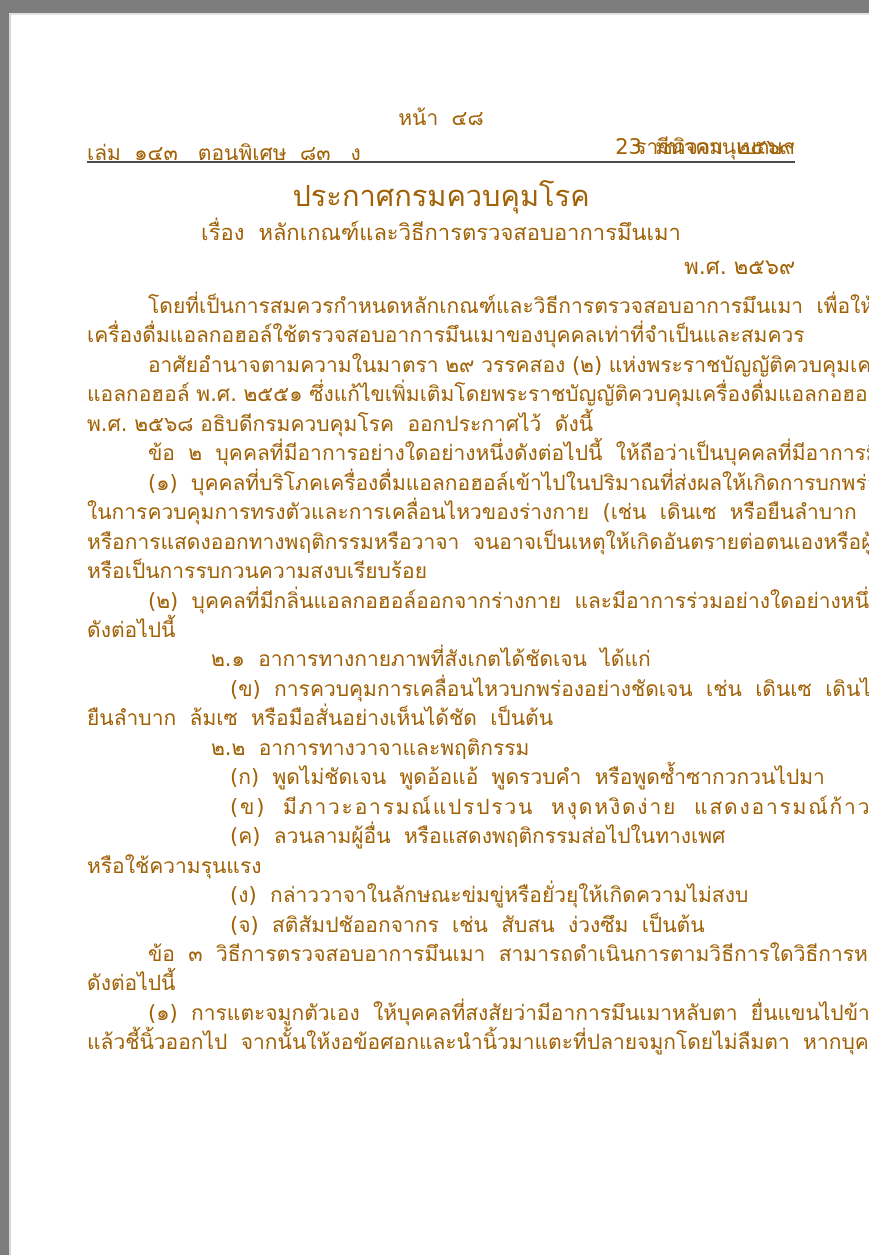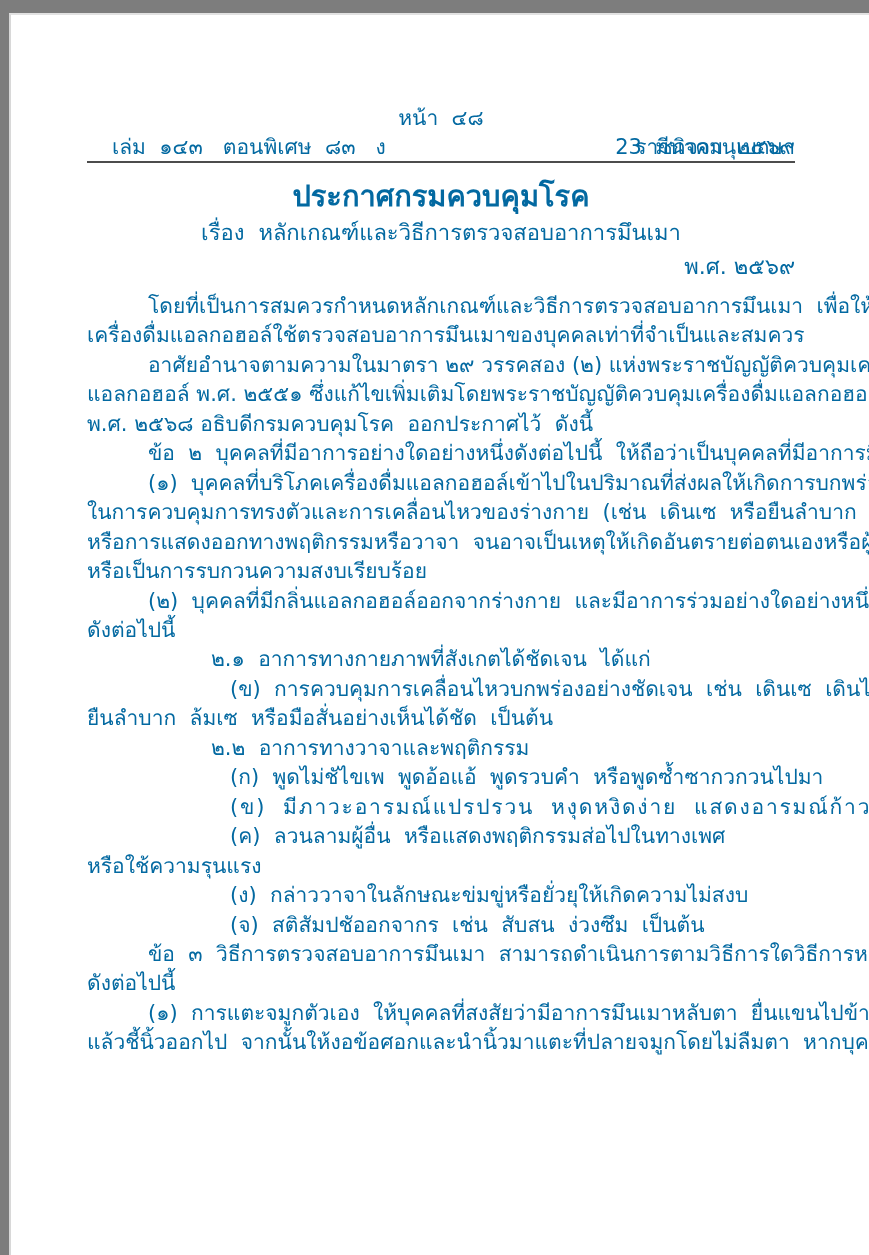--- a/index.html
+++ b/index.html
@@ -24,21 +24,21 @@
     background: #7d7d7d;
   }
   .page {
     position: absolute;
     left: 9px; top: 13px;
     width: 860px; height: 1242px;
     background: #ffffff;
     border-left: 2px solid #d8d8d8;
     border-top: 2px solid #e2e2e2;
     box-sizing: border-box;
-    color: #0369a1;
+    color: #a16207;
   }
   .content {
     position: absolute;
     left: 76px; top: 0;
     width: 708px; height: 1240px;
   }
   .page-no {
     position: absolute;
     top: 86px; left: 0;
     width: 100%;
@@ -46,37 +46,36 @@
     font-size: 21px;
     white-space: pre;
   }
   .meta-row {
     position: absolute;
     top: 115px; left: 0;
     width: 100%;
     font-size: 21px;
     white-space: pre;
   }
-  .meta-left  { position: absolute; left: 0;   top: 0; margin-left: 25px; }
+  .meta-left  { position: absolute; left: 0;   top: 6px; }
   .meta-center{ position: absolute; left: 0;   top: 0; width: 100%; text-align: right; }
   .meta-right { position: absolute; right: 0;  top: 0; }
   .rule {
     position: absolute;
     top: 146px; left: 0;
     width: 708px; height: 2px;
     background: #4c4c4c;
   }
   .title1 {
     position: absolute;
     top: 158px; left: 0;
     width: 100%;
     text-align: center;
     font-size: 29px;
     white-space: pre;
-    font-weight: bold;
   }
   .title2 {
     position: absolute;
     top: 200px; left: 0;
     width: 100%;
     text-align: center;
     font-size: 22px;
     white-space: pre;
   }
   .title3 {
@@ -137,21 +136,21 @@
         <div class="line indent-1">(๑)  บุคคลที่บริโภคเครื่องดื่มแอลกอฮอล์เข้าไปในปริมาณที่ส่งผลให้เกิดการบกพร่องที่เห็นได้ชัดเจน</div>
         <div class="line indent-0">ในการควบคุมการทรงตัวและการเคลื่อนไหวของร่างกาย  (เช่น  เดินเซ  หรือยืนลำบาก  เป็นต้น)</div>
         <div class="line indent-0">หรือการแสดงออกทางพฤติกรรมหรือวาจา  จนอาจเป็นเหตุให้เกิดอันตรายต่อตนเองหรือผู้อื่น</div>
         <div class="line indent-0">หรือเป็นการรบกวนความสงบเรียบร้อย</div>
         <div class="line indent-1">(๒)  บุคคลที่มีกลิ่นแอลกอฮอล์ออกจากร่างกาย  และมีอาการร่วมอย่างใดอย่างหนึ่ง</div>
         <div class="line indent-0">ดังต่อไปนี้</div>
         <div class="line indent-2">๒.๑  อาการทางกายภาพที่สังเกตได้ชัดเจน  ได้แก่</div>
         <div class="line indent-3">(ข)  การควบคุมการเคลื่อนไหวบกพร่องอย่างชัดเจน  เช่น  เดินเซ  เดินไม่ตรงทาง</div>
         <div class="line indent-0">ยืนลำบาก  ล้มเซ  หรือมือสั่นอย่างเห็นได้ชัด  เป็นต้น</div>
         <div class="line indent-2">๒.๒  อาการทางวาจาและพฤติกรรม</div>
-        <div class="line indent-3">(ก)  พูดไม่ชัไขเพ  พูดอ้อแอ้  พูดรวบคำ  หรือพูดซ้ำซากวกวนไปมา</div>
+        <div class="line indent-3">(ก)  พูดไม่ชัดเจน  พูดอ้อแอ้  พูดรวบคำ  หรือพูดซ้ำซากวกวนไปมา</div>
         <div class="line indent-3 spread">(ข)  มีภาวะอารมณ์แปรปรวน  หงุดหงิดง่าย  แสดงอารมณ์ก้าวร้าว</div>
         <div class="line indent-3">(ค)  ลวนลามผู้อื่น  หรือแสดงพฤติกรรมส่อไปในทางเพศ</div>
         <div class="line indent-0">หรือใช้ความรุนแรง</div>
         <div class="line indent-3">(ง)  กล่าววาจาในลักษณะข่มขู่หรือยั่วยุให้เกิดความไม่สงบ</div>
         <div class="line indent-3">(จ)  สติสัมปชัออกจากร  เช่น  สับสน  ง่วงซึม  เป็นต้น</div>
         <div class="line indent-1">ข้อ  ๓  วิธีการตรวจสอบอาการมึนเมา  สามารถดำเนินการตามวิธีการใดวิธีการหนึ่ง</div>
         <div class="line indent-0">ดังต่อไปนี้</div>
         <div class="line indent-1">(๑)  การแตะจมูกตัวเอง  ให้บุคคลที่สงสัยว่ามีอาการมึนเมาหลับตา  ยื่นแขนไปข้างหน้า</div>
         <div class="line indent-0">แล้วชี้นิ้วออกไป  จากนั้นให้งอข้อศอกและนำนิ้วมาแตะที่ปลายจมูกโดยไม่ลืมตา  หากบุคคลนั้น</div>
       </div>

